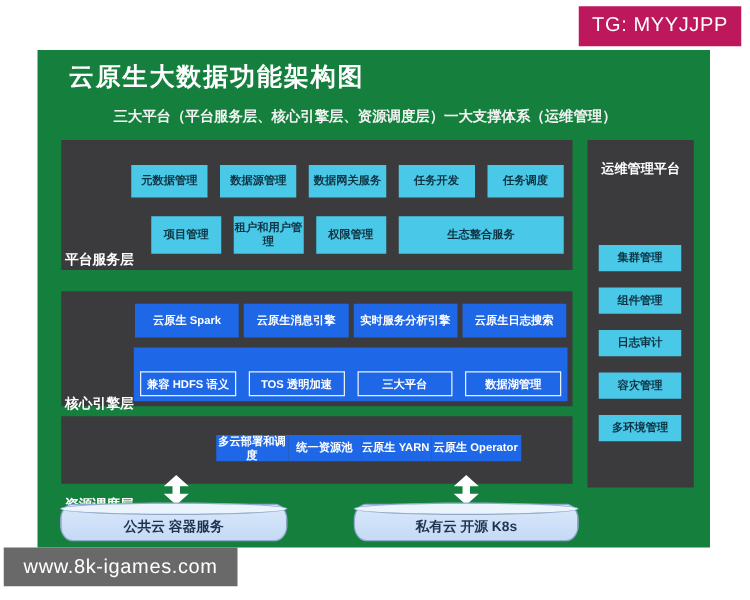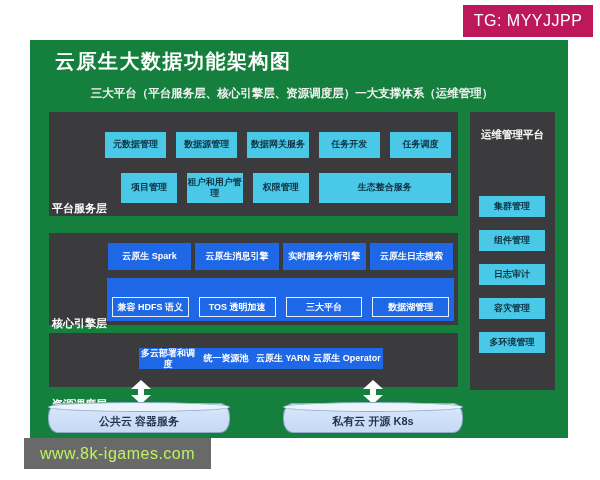--- a/index.html
+++ b/index.html
@@ -53,21 +53,21 @@
   .p2-row1 { position:absolute; left:59px; right:5px; top:10px; height:27px; display:flex; gap:4px; }
   .p2-row1 > div { flex:1; }
   .storage { position:absolute; left:58px; right:4px; top:45px; height:43px; background:#1e68e8; }
   .storage-title { color:#ffffff; font-size:9px; font-weight:bold; text-align:center; padding-top:3px; }
   .storage-items { position:absolute; left:5px; right:5px; top:19px; height:20px; display:flex; gap:10px; }
   .storage-items > div {
     flex:1; border:1px solid rgba(255,255,255,.9); background:#1e68e8;
     color:#ffffff; font-size:9px; font-weight:bold;
     display:flex; align-items:center; justify-content:center;
   }
-  .p3-items { position:absolute; left:58px; right:8px; top:15px; height:21px; display:flex; justify-content:flex-start;margin-left:32px; }
+  .p3-items { position:absolute; left:58px; right:8px; top:15px; height:21px; display:flex; justify-content:center;margin-left:32px; }
   .p3-items > div.w1 { width:58px; }
   .p3-items > div.w2 { width:58px; }
   .p3-items > div.w3 { width:56px; }
   .p3-items > div.w4 { width:72px; }
   .ops-title { position:absolute; top:16px; left:0; right:0; text-align:center; color:#ffffff; font-size:10.5px; font-weight:bold; }
   .ops-items { position:absolute; left:9px; right:10px; top:48px; display:flex; flex-direction:column; gap:13px;margin-top:36px; }
   .ops-items > div { height:21px; }
   .arrow { position:absolute; width:22px; height:24px; }
   .arrow-1 { left:100px; top:340px; }
   .arrow-2 { left:332px; top:340px; }
@@ -78,22 +78,22 @@
     display:flex; align-items:center; justify-content:center;
     color:#1f3350; font-weight:bold; font-size:11px; padding-top:6px;
   }
   .cyl::before {
     content:""; position:absolute; left:-1px; right:-1px; top:-2px; height:10px;
     background:#ebf4fd; border:1px solid #8fa9cc; border-radius:50%; box-sizing:border-box;
   }
   .cyl-1 { left:18px; width:182px; }
   .cyl-2 { left:253px; width:180px; }
   .watermark {
-    position:absolute; left:24px; top:438px; width:187px; height:31px;
-    background:#696969; color:#bef264; font-size:16px; letter-spacing:.5px;
+    position:absolute; left:3px; top:438px; width:187px; height:31px;
+    background:#696969; color:#ffffff; font-size:16px; letter-spacing:.5px;
     display:flex; align-items:center; justify-content:center;
   }
 </style>
 </head>
 <body>
 
 <div class="badge">TG: MYYJJPP</div>
 
 <div class="main">
   <div class="title">云原生大数据功能架构图</div>

